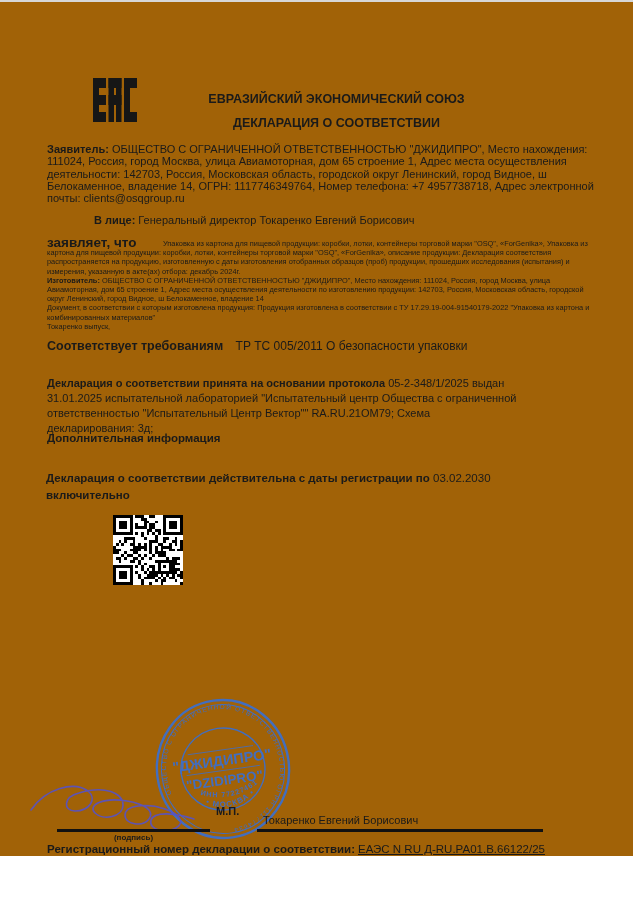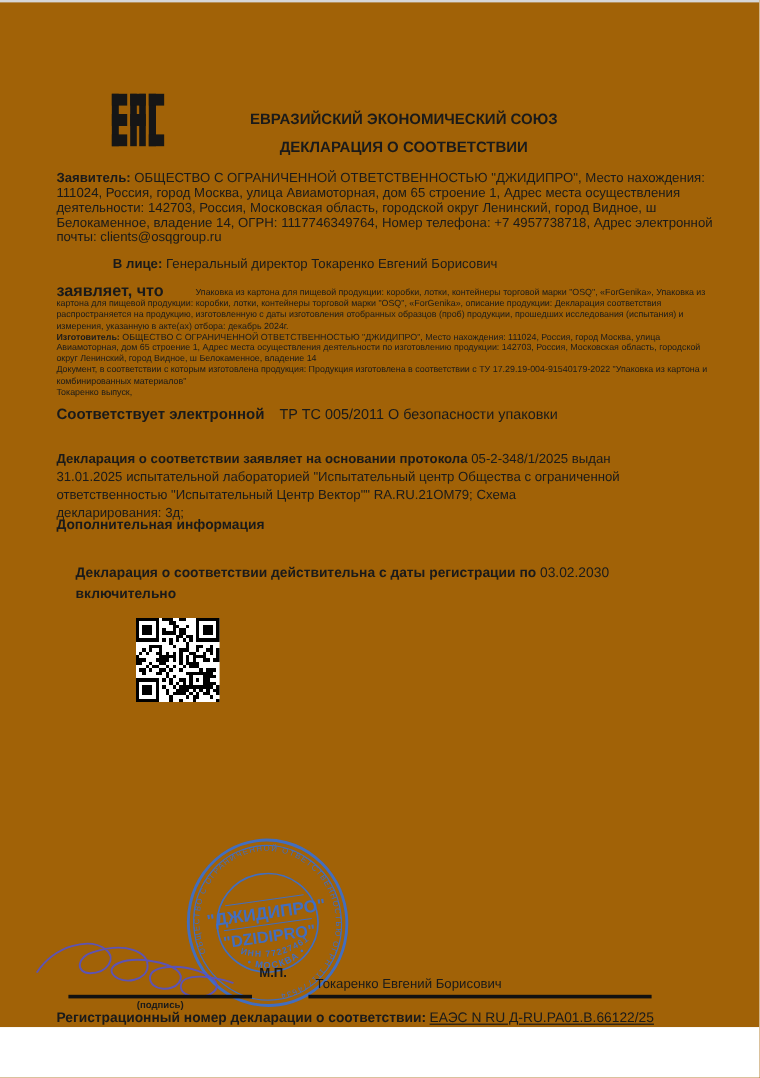--- a/index.html
+++ b/index.html
@@ -16,21 +16,21 @@
   b.inl{font-weight:bold;}
   .declares-label{left:47px;top:235px;font-size:13.5px;font-weight:bold;}
   .declares-body{left:47px;top:239px;width:552px;font-size:7.4px;line-height:9.2px;}
   .declares-body p{margin:0;}
   .declares-body p.first{text-indent:116px;}
   .compliance{left:47px;top:336px;width:549px;}
   .compliance .lbl{font-weight:bold;font-size:12.5px;}
   .compliance .val{font-size:12px;margin-left:8px;}
   .basis{left:47px;top:376px;width:470px;font-size:11px;line-height:15px;}
   .additional{left:47px;top:432px;font-weight:bold;font-size:11.5px;}
-  .validity{left:63px;top:470px;width:520px;font-size:11.5px;line-height:17px;}
+  .validity{left:46px;top:470px;width:520px;font-size:11.5px;line-height:17px;}
   .qr-box{left:113px;top:515px;width:70px;height:70px;}
   .stamp-box{left:146px;top:693px;width:154px;height:152px;transform:rotate(-8deg);}
   .signature-box{left:28px;top:772px;width:175px;height:68px;}
   .mp-label{left:216px;top:805px;font-weight:bold;font-size:11px;}
   .sig-name{left:263px;top:814px;font-size:11px;}
   .sig-line{height:2.5px;background:#111;top:829px;}
   .sig-line.left{left:57px;width:153px;}
   .sig-line.right{left:257px;width:286px;}
   .sig-caption{top:833px;text-align:center;font-weight:bold;font-size:8px;}
   .sig-caption.left{left:57px;width:153px;}
@@ -83,26 +83,26 @@
     <p class="first">Упаковка из картона для пищевой продукции: коробки, лотки, контейнеры торговой марки "OSQ", «ForGenika», Упаковка из картона для пищевой продукции: коробки, лотки, контейнеры торговой марки "OSQ", «ForGenika», описание продукции: Декларация соответствия распространяется на продукцию, изготовленную с даты изготовления отобранных образцов (проб) продукции, прошедших исследования (испытания) и измерения, указанную в акте(ах) отбора: декабрь 2024г.</p>
     <p>
       <b class="inl">Изготовитель:</b>
       <span>ОБЩЕСТВО С ОГРАНИЧЕННОЙ ОТВЕТСТВЕННОСТЬЮ "ДЖИДИПРО", Место нахождения: 111024, Россия, город Москва, улица Авиамоторная, дом 65 строение 1, Адрес места осуществления деятельности по изготовлению продукции: 142703, Россия, Московская область, городской округ Ленинский, город Видное, ш Белокаменное, владение 14</span>
     </p>
     <p>Документ, в соответствии с которым изготовлена продукция: Продукция изготовлена в соответствии с ТУ 17.29.19-004-91540179-2022 "Упаковка из картона и комбинированных материалов"</p>
     <p>Токаренко выпуск,</p>
   </div>
 
   <div class="abs compliance">
-    <span class="lbl">Соответствует электронной</span>
+    <span class="lbl">Соответствует требованиям</span>
     <span class="val">ТР ТС 005/2011 О безопасности упаковки</span>
   </div>
 
   <div class="abs basis">
-    <b class="inl">Декларация о соответствии заявляет на основании протокола</b>
+    <b class="inl">Декларация о соответствии принята на основании протокола</b>
     <span>05-2-348/1/2025 выдан 31.01.2025 испытательной лабораторией "Испытательный центр Общества с ограниченной ответственностью "Испытательный Центр Вектор"" RA.RU.21ОМ79; Схема декларирования: 3д;</span>
   </div>
 
   <div class="abs additional">Дополнительная информация</div>
 
   <div class="abs validity">
     <b class="inl">Декларация о соответствии действительна с даты регистрации по</b>
     <span>03.02.2030</span><br>
     <b class="inl">включительно</b>
   </div>

